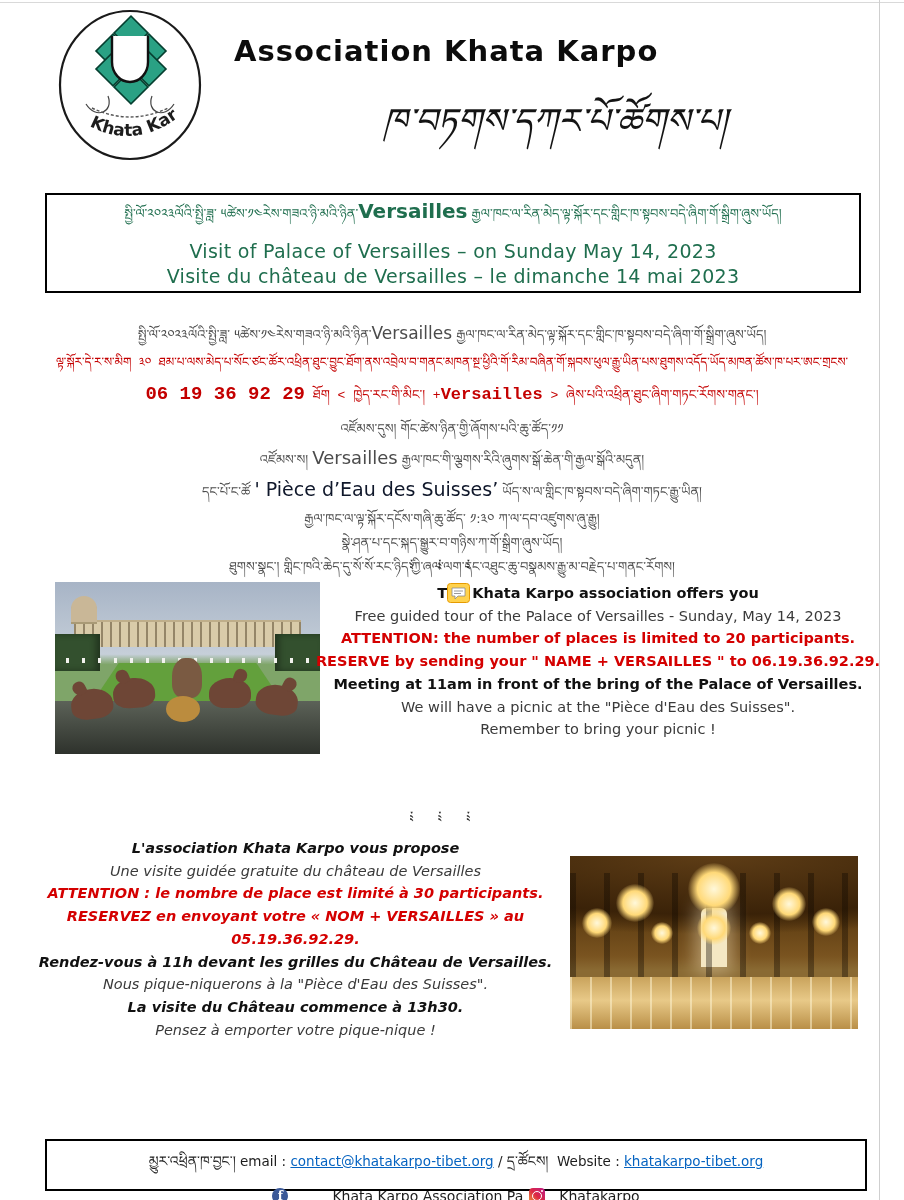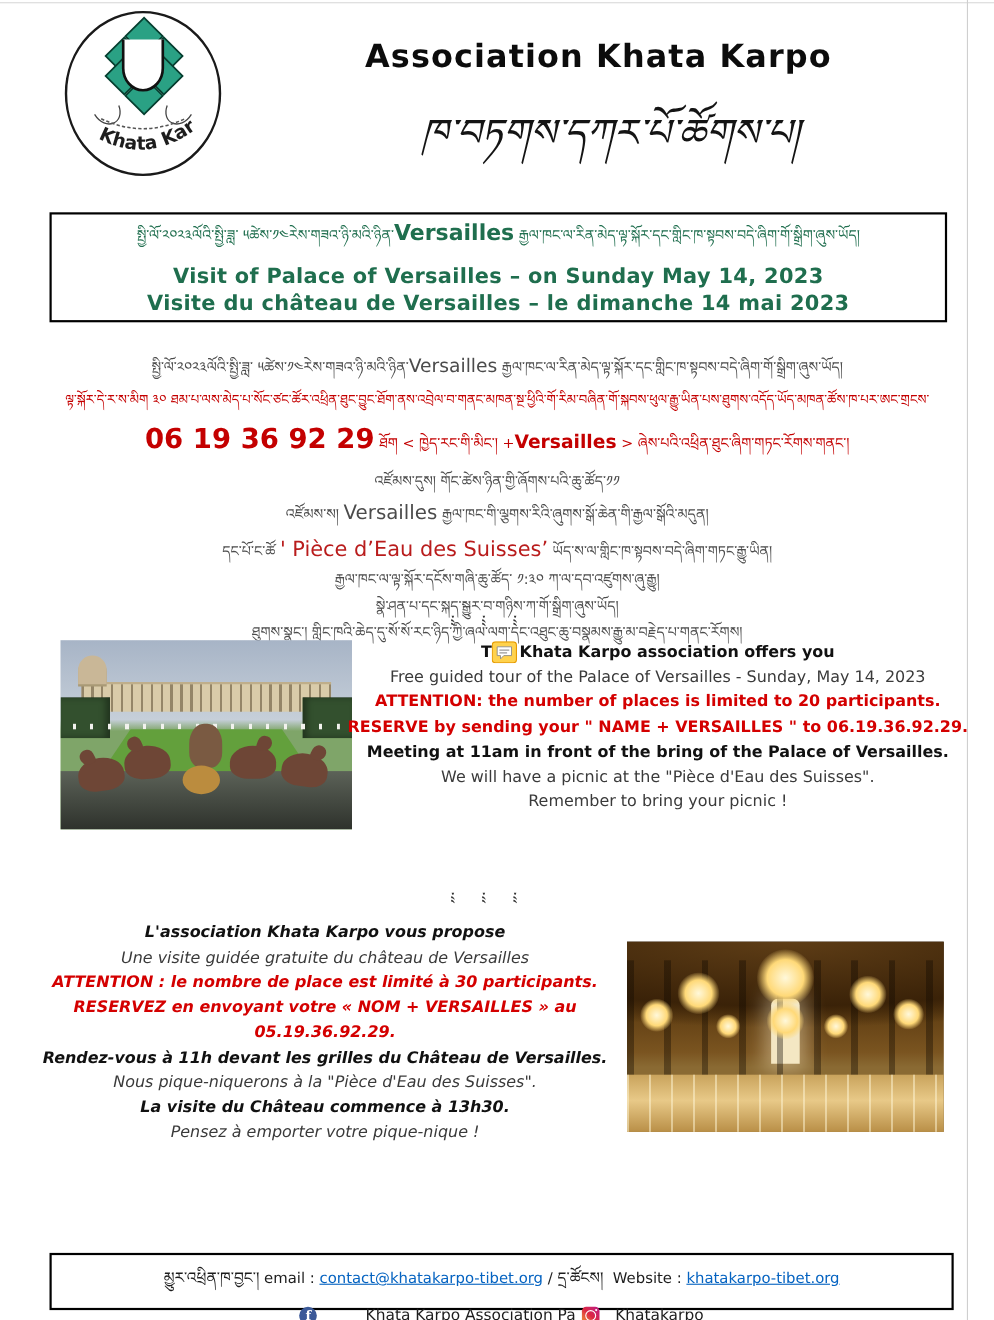--- a/index.html
+++ b/index.html
@@ -6,45 +6,45 @@
   html,body { background:#ffffff; }
   body {
     width:904px; height:1200px; position:relative; overflow:hidden;
     font-family:"DejaVu Sans", sans-serif; color:#222;
   }
   .hairline-top { position:absolute; top:2px; left:0; width:904px; height:1px; background:#d9d9d9; }
   .hairline-right { position:absolute; top:0; left:879px; width:1px; height:1200px; background:#cfcfcf; }
 
   
   .logo-wrap { position:absolute; top:8px; left:56px; width:148px; height:154px; }
-  .title-en { position:absolute; top:34px; left:219px; width:650px; text-align:center;
+  .title-en { position:absolute; top:34px; left:234px; width:650px; text-align:left;
               font-size:29px; font-weight:bold; letter-spacing:1px; color:#0c0c0c; }
   .title-bo { position:absolute; top:82px; left:230px; width:650px; text-align:center;
               font-size:35px; color:#141414;font-style:italic; }
 
   
   .banner { position:absolute; top:193px; left:45px; width:816px; height:100px;
             border:2px solid #000; display:flex; flex-direction:column; justify-content:space-evenly;
             text-align:center; color:#1f6e4e; }
   .banner .bo-line { font-size:13px; }
   .banner .bo-line .brand { font-size:20px; font-weight:bold; }
-  .banner .big-line { font-size:19px; font-weight:bold; letter-spacing:0.3px; }
+  .banner .big-line { font-size:19px; font-weight:normal; letter-spacing:0.3px; }
 
   
   .tibblock { position:absolute; top:320px; left:12px; width:880px; text-align:center; color:#4b4b4b; }
   .tibblock .t { font-size:13px; line-height:1.55; }
   .tibblock .brand { font-size:17px; color:#4b4b4b; }
-  .t-red { color:#c40000; }
+  .t-red { color:#c40000;font-family:Liberation Mono, monospace; }
   .t1 { margin-bottom:8px; }
   .t2 { font-size:12px !important; margin-bottom:7px; }
   .t3 { margin-bottom:10px; }
-  .t3 .phone { font-size:25px; font-weight:bold; color:#c40000; }
+  .t3 .phone { font-size:19px; font-weight:bold; color:#c40000; }
   .t3 .brand-red { font-size:17px; font-weight:bold; color:#c40000; }
   .t4,.t5,.t6,.t7,.t8 { margin-bottom:4px; }
-  .t6 .latin { font-size:19px; color:#b91c1c; }
+  .t6 .latin { font-size:19px; color:#0f172a; }
   .t5 .brand { font-size:18px; }
   .separator { text-align:center; font-size:15px; color:#333; }
   .separator span { display:inline-block; margin:0 12px; }
   .sep1 { position:absolute; top:548px; left:0; width:880px; }
   .sep2 { position:absolute; top:800px; left:0; width:880px; }
 
   
   .photo1 { position:absolute; top:582px; left:55px; width:265px; height:172px; overflow:hidden;
             background:linear-gradient(180deg,#a7b4c6 0%,#c6cfd9 42%,#7fa569 48%); }
   .p1-palace { position:absolute; top:22%; left:7%; width:86%; height:16%;

